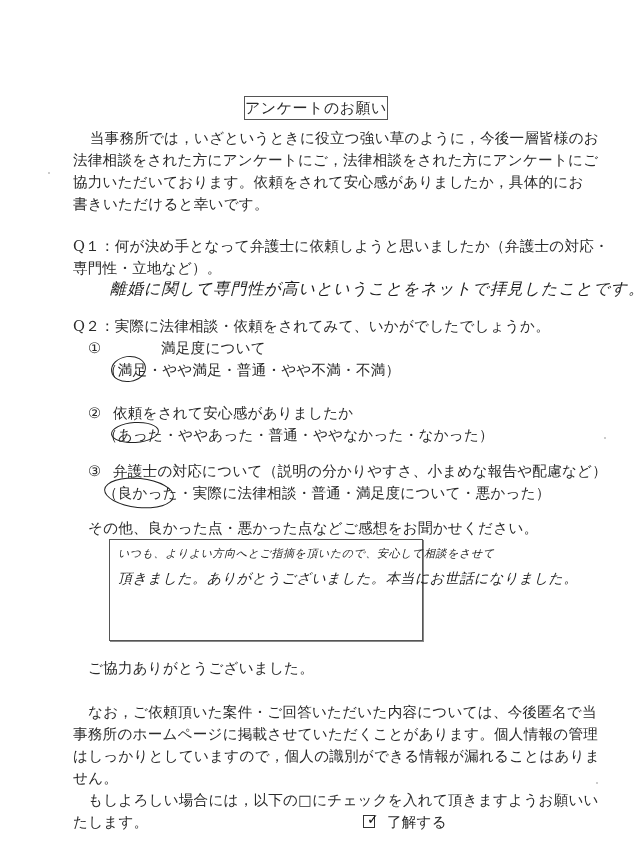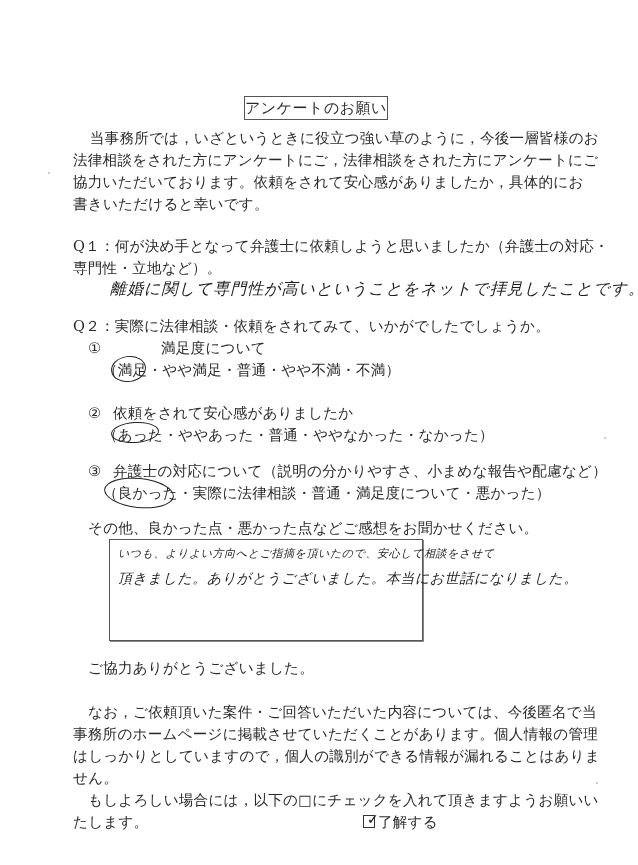--- a/index.html
+++ b/index.html
@@ -73,18 +73,18 @@
 <div class="abs p" style="left:88px; top:657px;">ご協力ありがとうございました。</div>
 
 <div class="abs p" style="left:88px; top:701px;">なお，ご依頼頂いた案件・ご回答いただいた内容については、今後匿名で当</div>
 <div class="abs p" style="left:73px; top:723px;">事務所のホームページに掲載させていただくことがあります。個人情報の管理</div>
 <div class="abs p" style="left:73px; top:745px;">はしっかりとしていますので，個人の識別ができる情報が漏れることはありま</div>
 <div class="abs p" style="left:73px; top:767px;">せん。</div>
 <div class="abs p" style="left:88px; top:789px;">もしよろしい場合には，以下の□にチェックを入れて頂きますようお願いい</div>
 <div class="abs p" style="left:73px; top:811px;">たします。</div>
 
 <div class="abs p" style="left:363px; top:811px;">
-  <span class="chk"><span class="tick">✓</span></span><span style="margin-left:3px;">了解する</span>
+  <span class="chk"><span class="tick">✓</span></span><span style="margin-left:12px;">了解する</span>
 </div>
 
 <div class="speck" style="left:48px; top:172px;"></div>
 <div class="speck" style="left:604px; top:437px;"></div>
 <div class="speck" style="left:596px; top:782px;"></div>
 
 </body></html>

